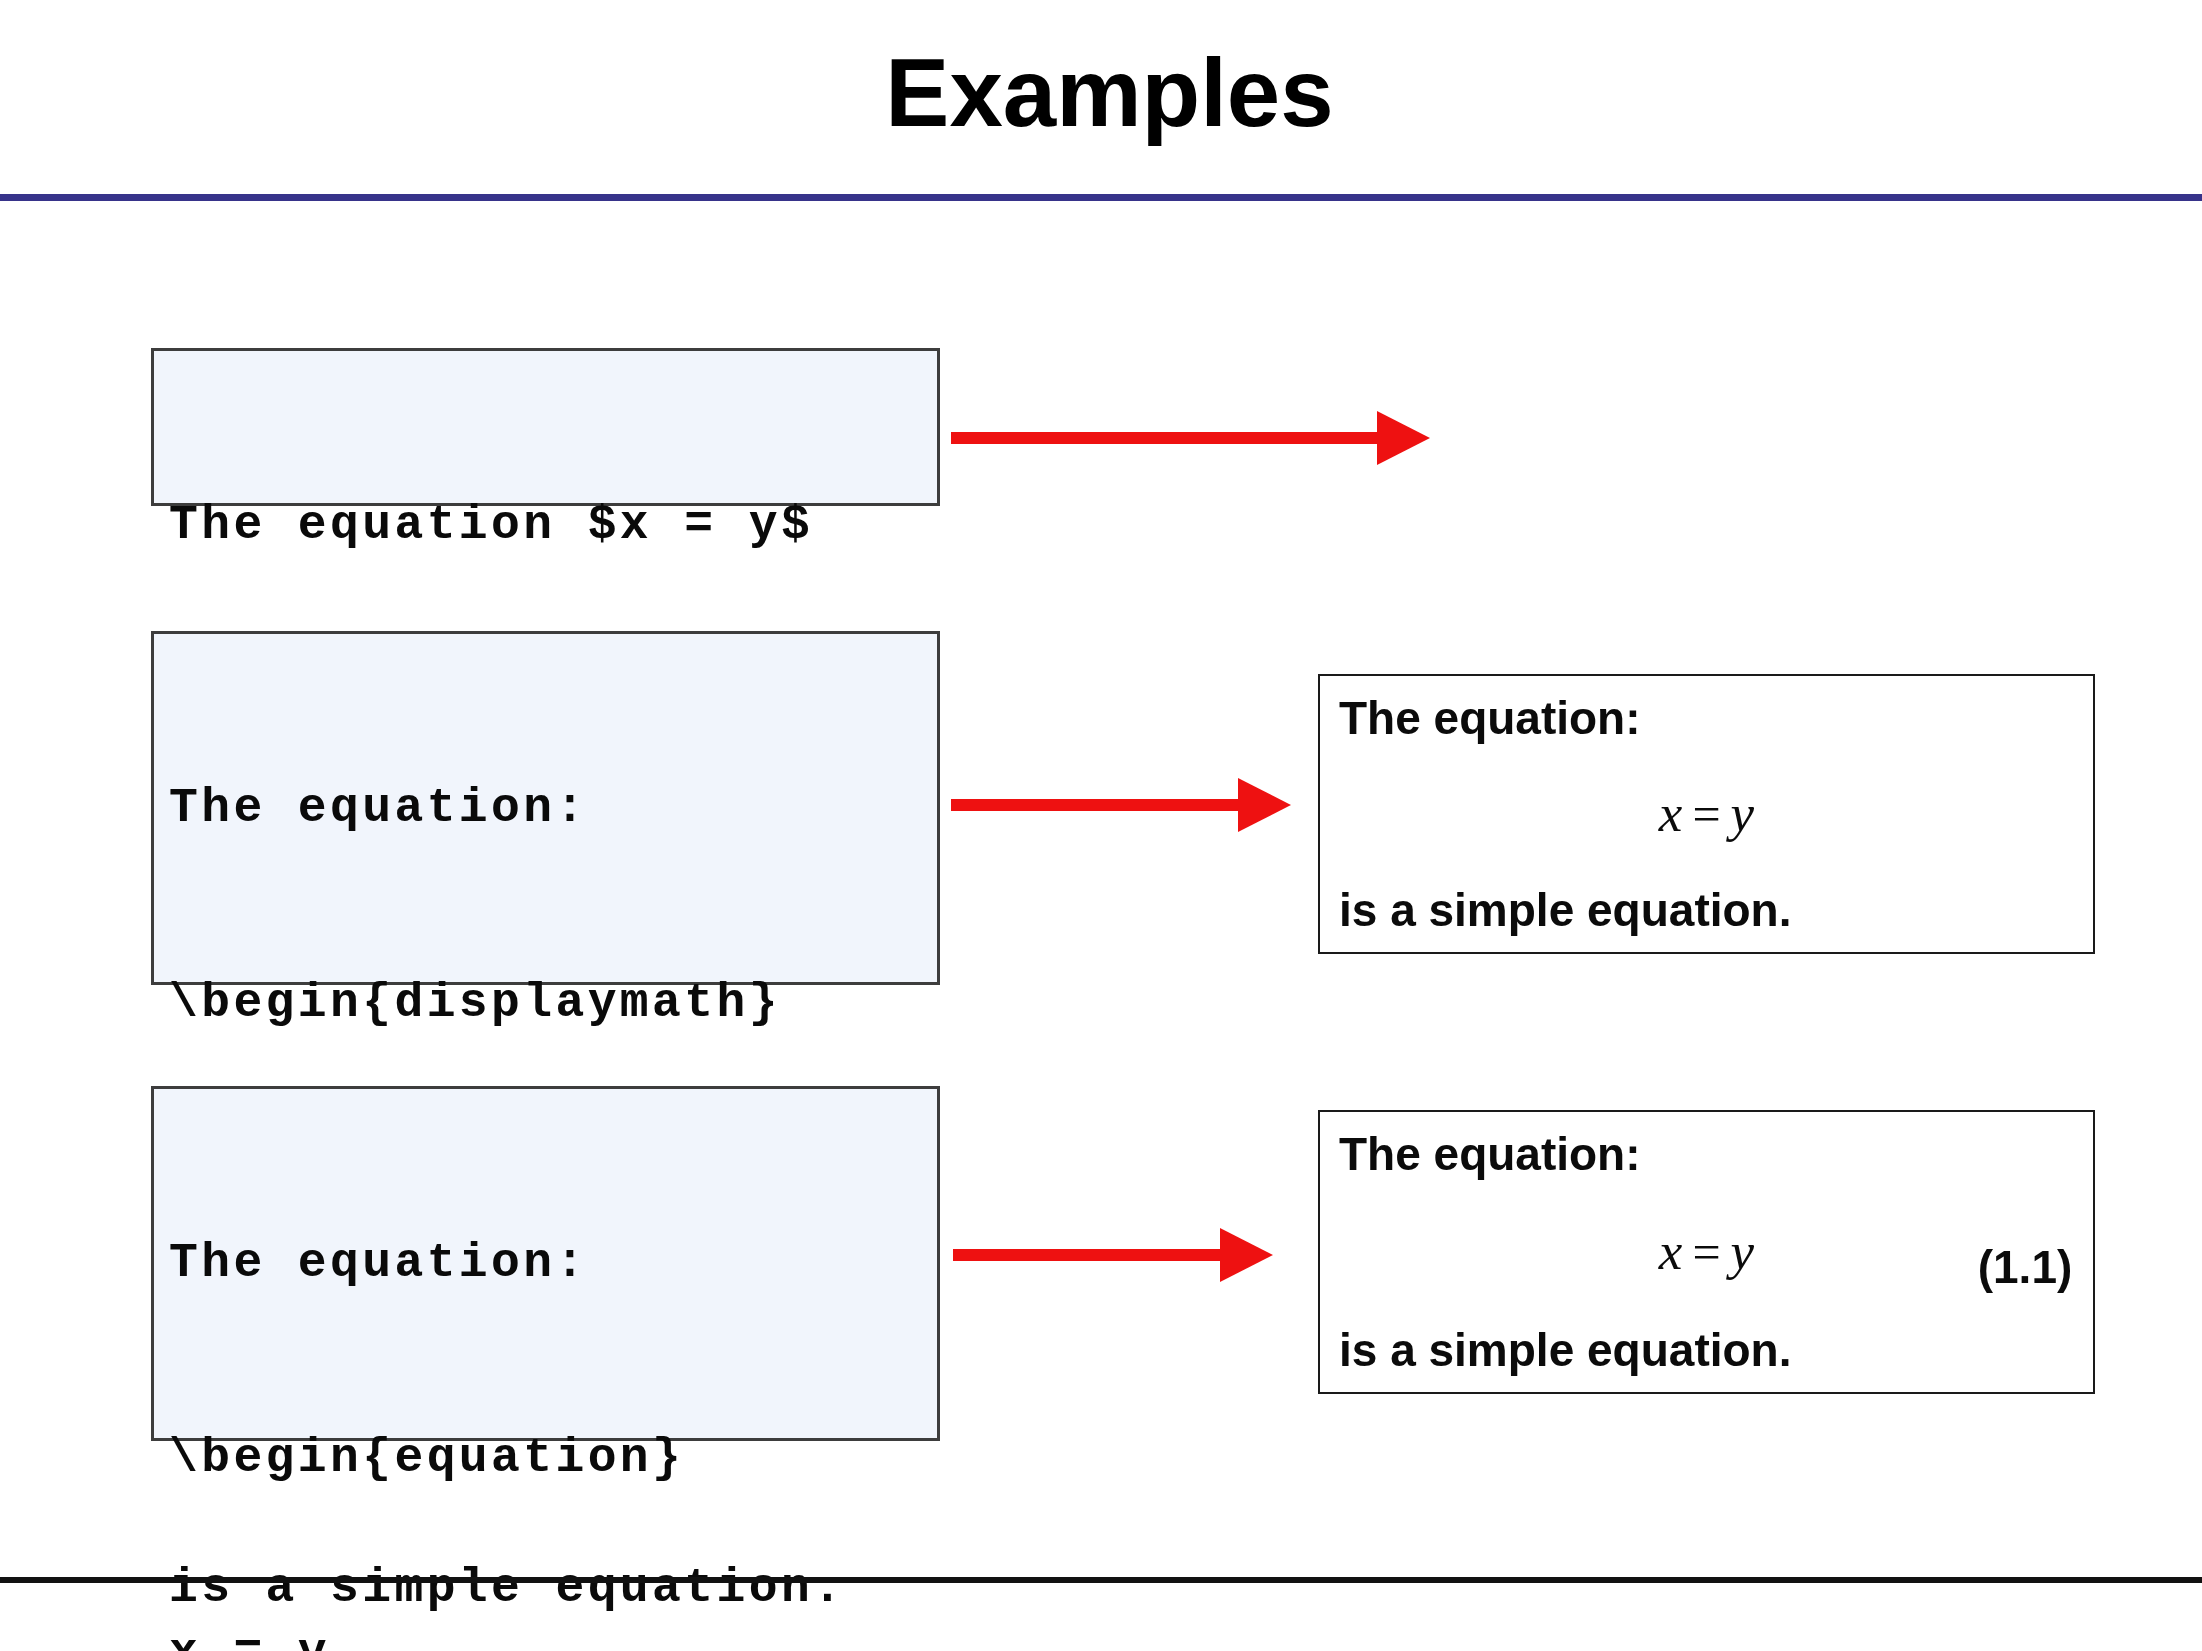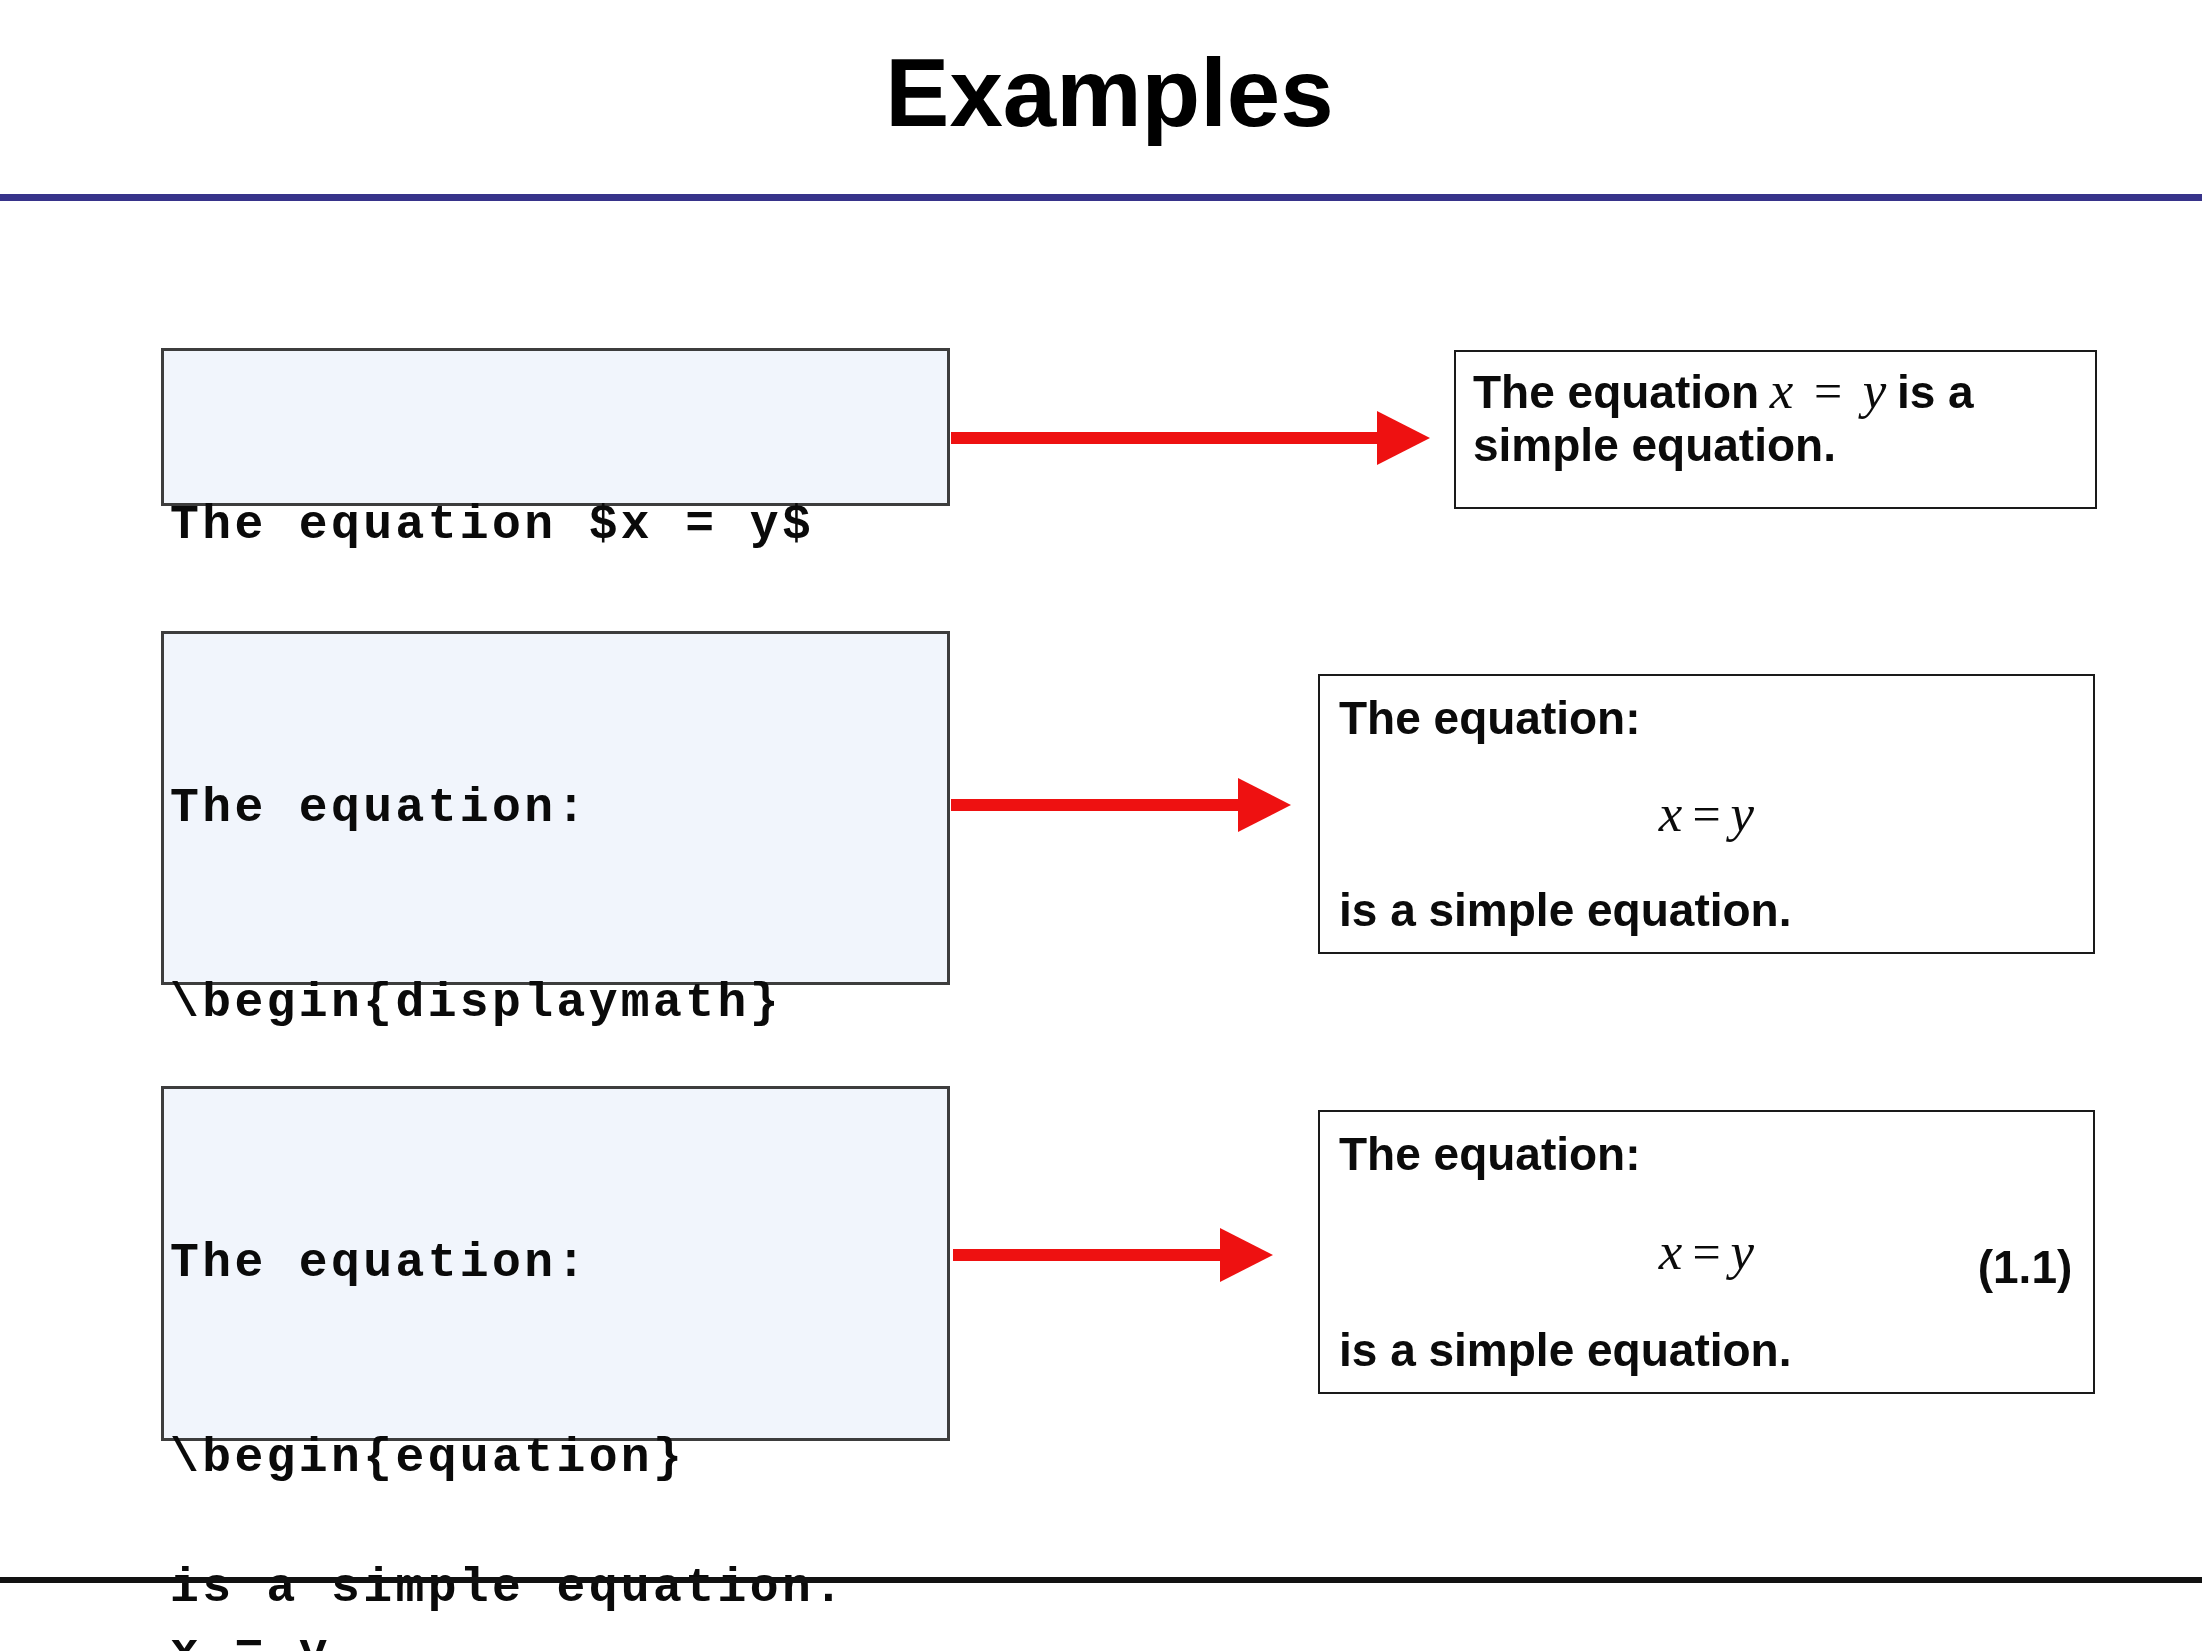--- a/index.html
+++ b/index.html
@@ -42,29 +42,28 @@
     height: 6px;
     background: #111111;
   }
 
   
   .code-box {
     position: absolute;
     box-sizing: border-box;
     background: #f1f5fc;
     border: 3.4px solid #3d3d3d;
-    padding: 12px 6px;
+    padding: 12px 15px;
     font-family: "Liberation Mono", monospace;
     font-weight: 700;
     font-size: 48px;
     line-height: 65px;
     letter-spacing: 3.4px;
     color: #0a0a0a;
     white-space: pre;
-    margin-left: 10px;
   }
   .code1 { left: 151px; top: 348px; width: 789px; height: 158px; }
   .code2 { left: 151px; top: 631px; width: 789px; height: 354px; }
   .code3 { left: 151px; top: 1086px; width: 789px; height: 355px; }
 
   
   .out-box {
     position: absolute;
     box-sizing: border-box;
     background: #ffffff;
@@ -134,24 +133,20 @@
   <section class="code-box code1">
     <div class="code-line">The equation $x = y$</div>
     <div class="code-line">is a simple equation.</div>
   </section>
 
   <div class="arrow arrow1">
     <div class="shaft"></div>
     <div class="head"></div>
   </div>
 
-  <section class="out-box out1">
-    <div class="out-line"><span>The equation</span><span class="mvar">x</span><span class="mrel">=</span><span class="mvar">y</span><span>is a</span></div>
-    <div class="out-line">simple equation.</div>
-  </section>
 
   <section class="code-box code2">
     <div class="code-line">The equation:</div>
     <div class="code-line">\begin{displaymath}</div>
     <div class="code-line">x = y</div>
     <div class="code-line">\end{displaymath}</div>
     <div class="code-line">is a simple equation.</div>
   </section>
 
   <div class="arrow arrow2">

